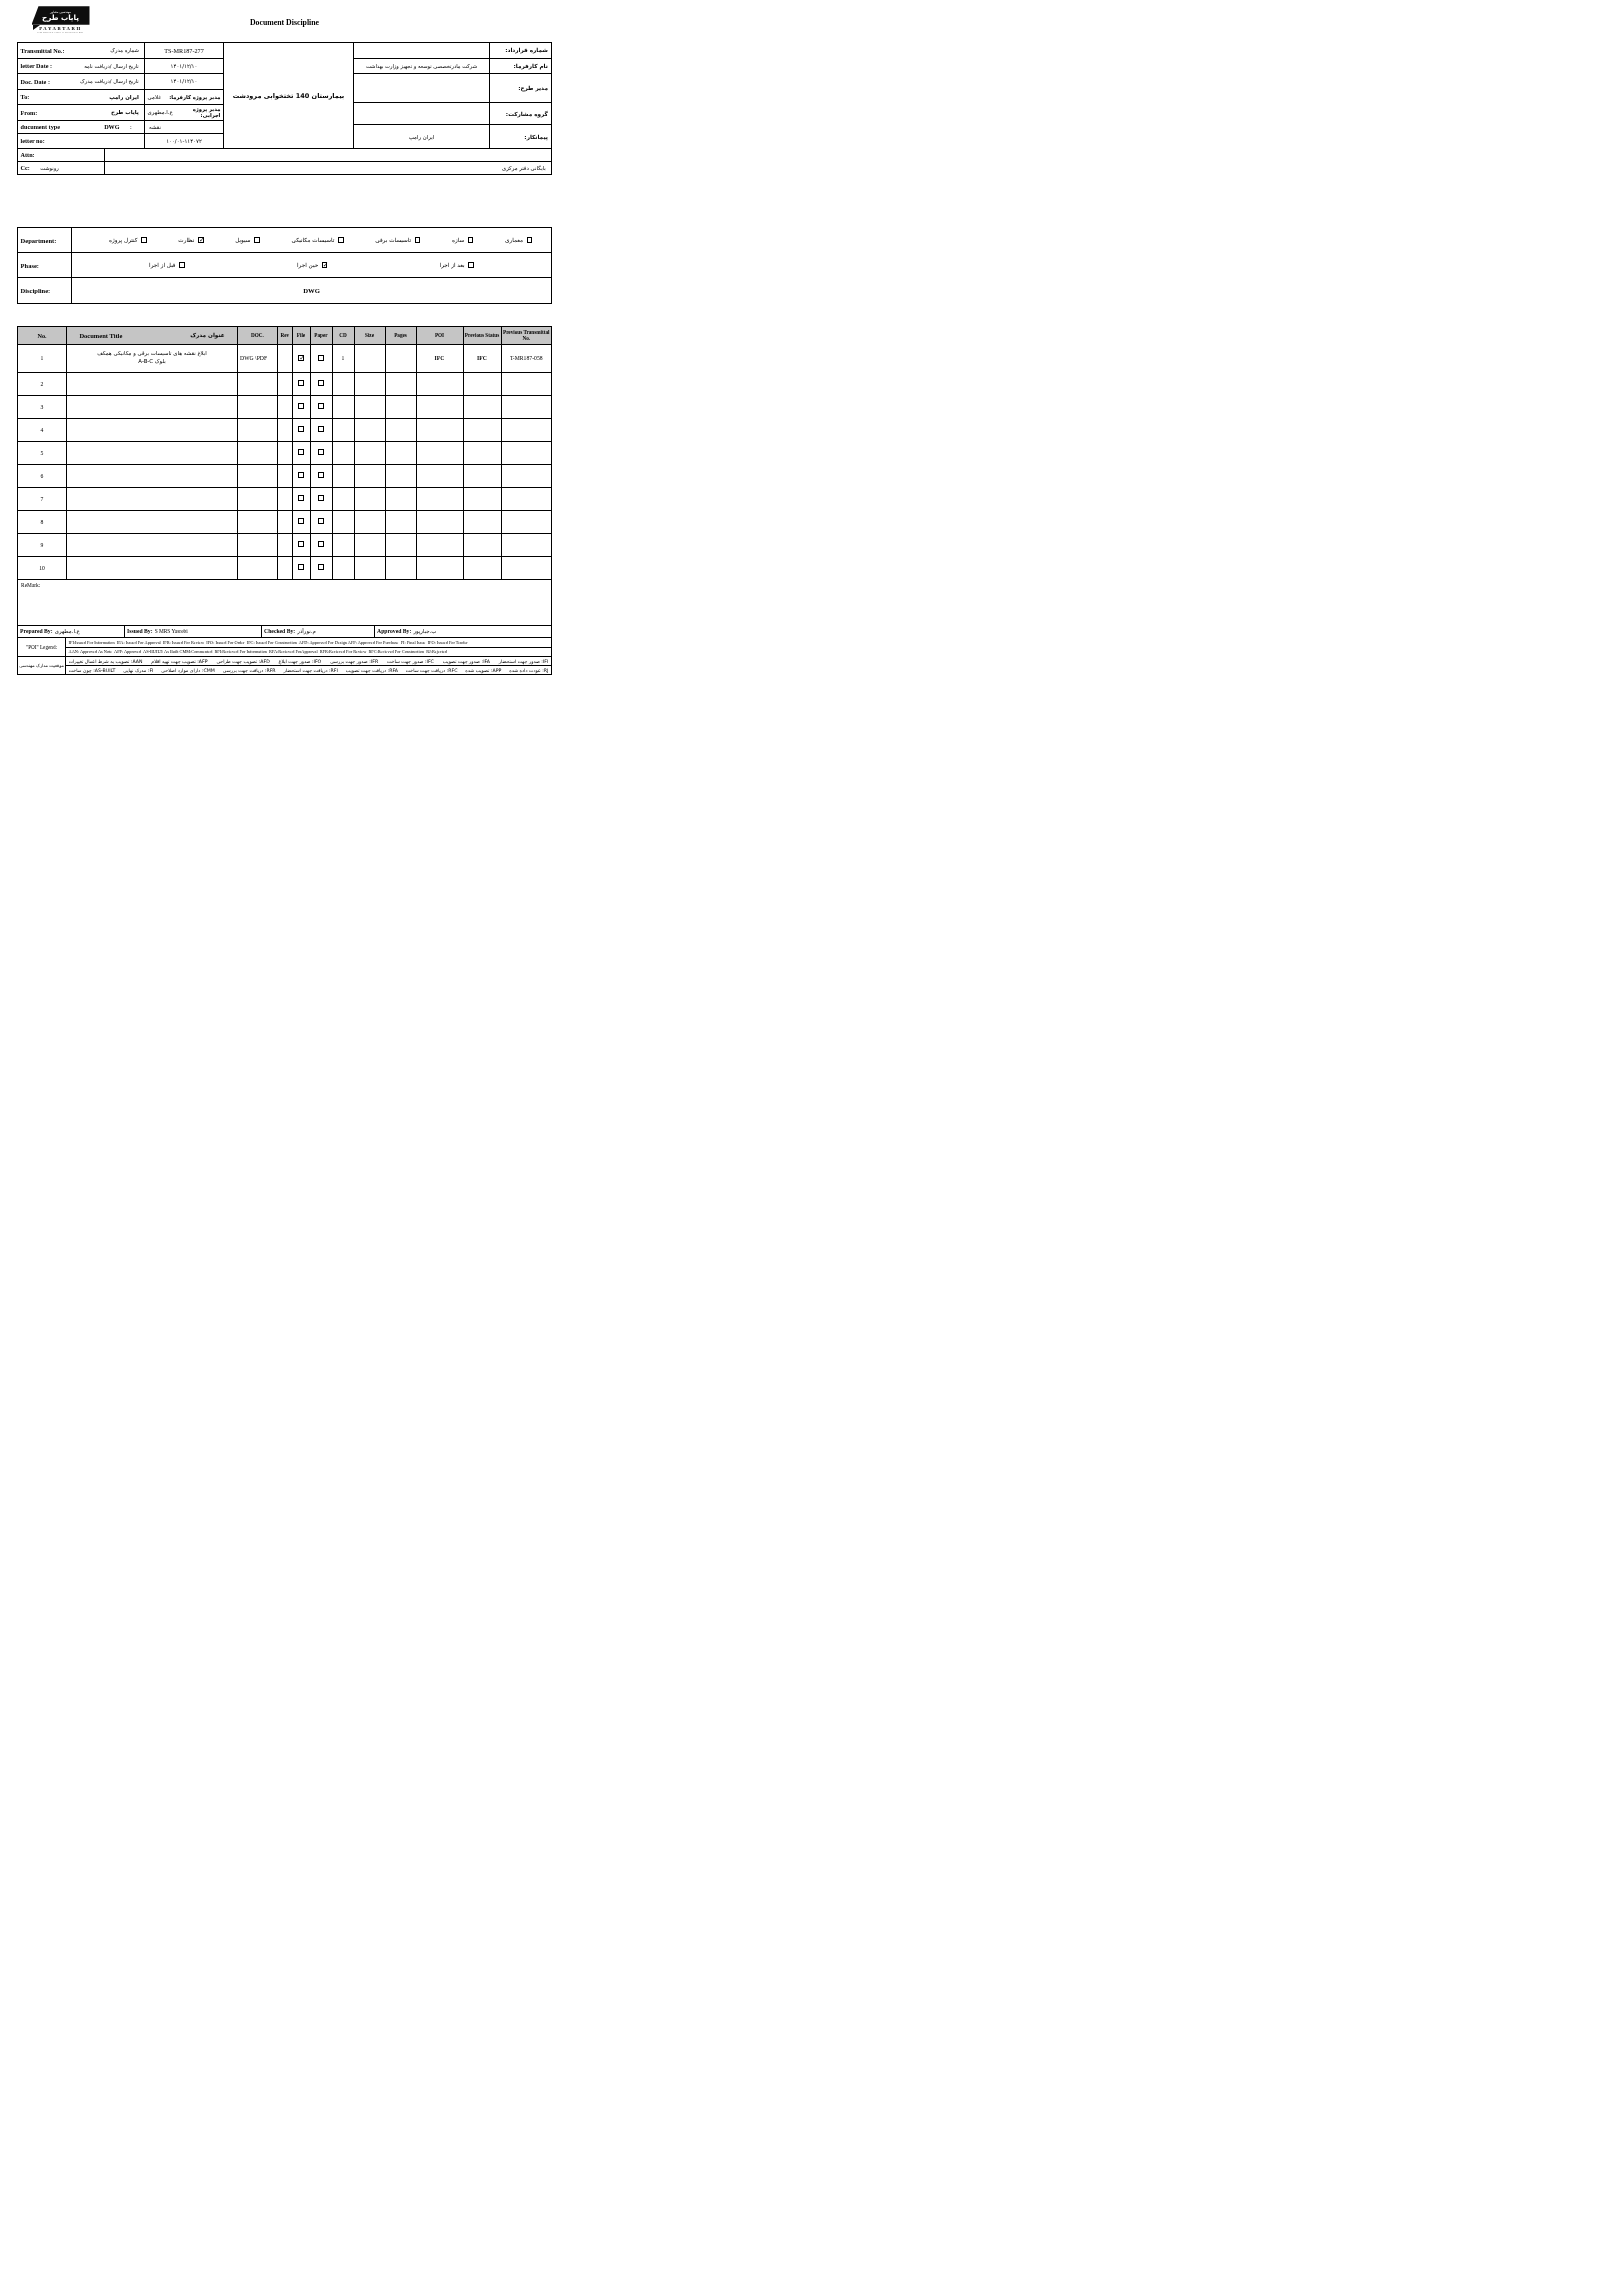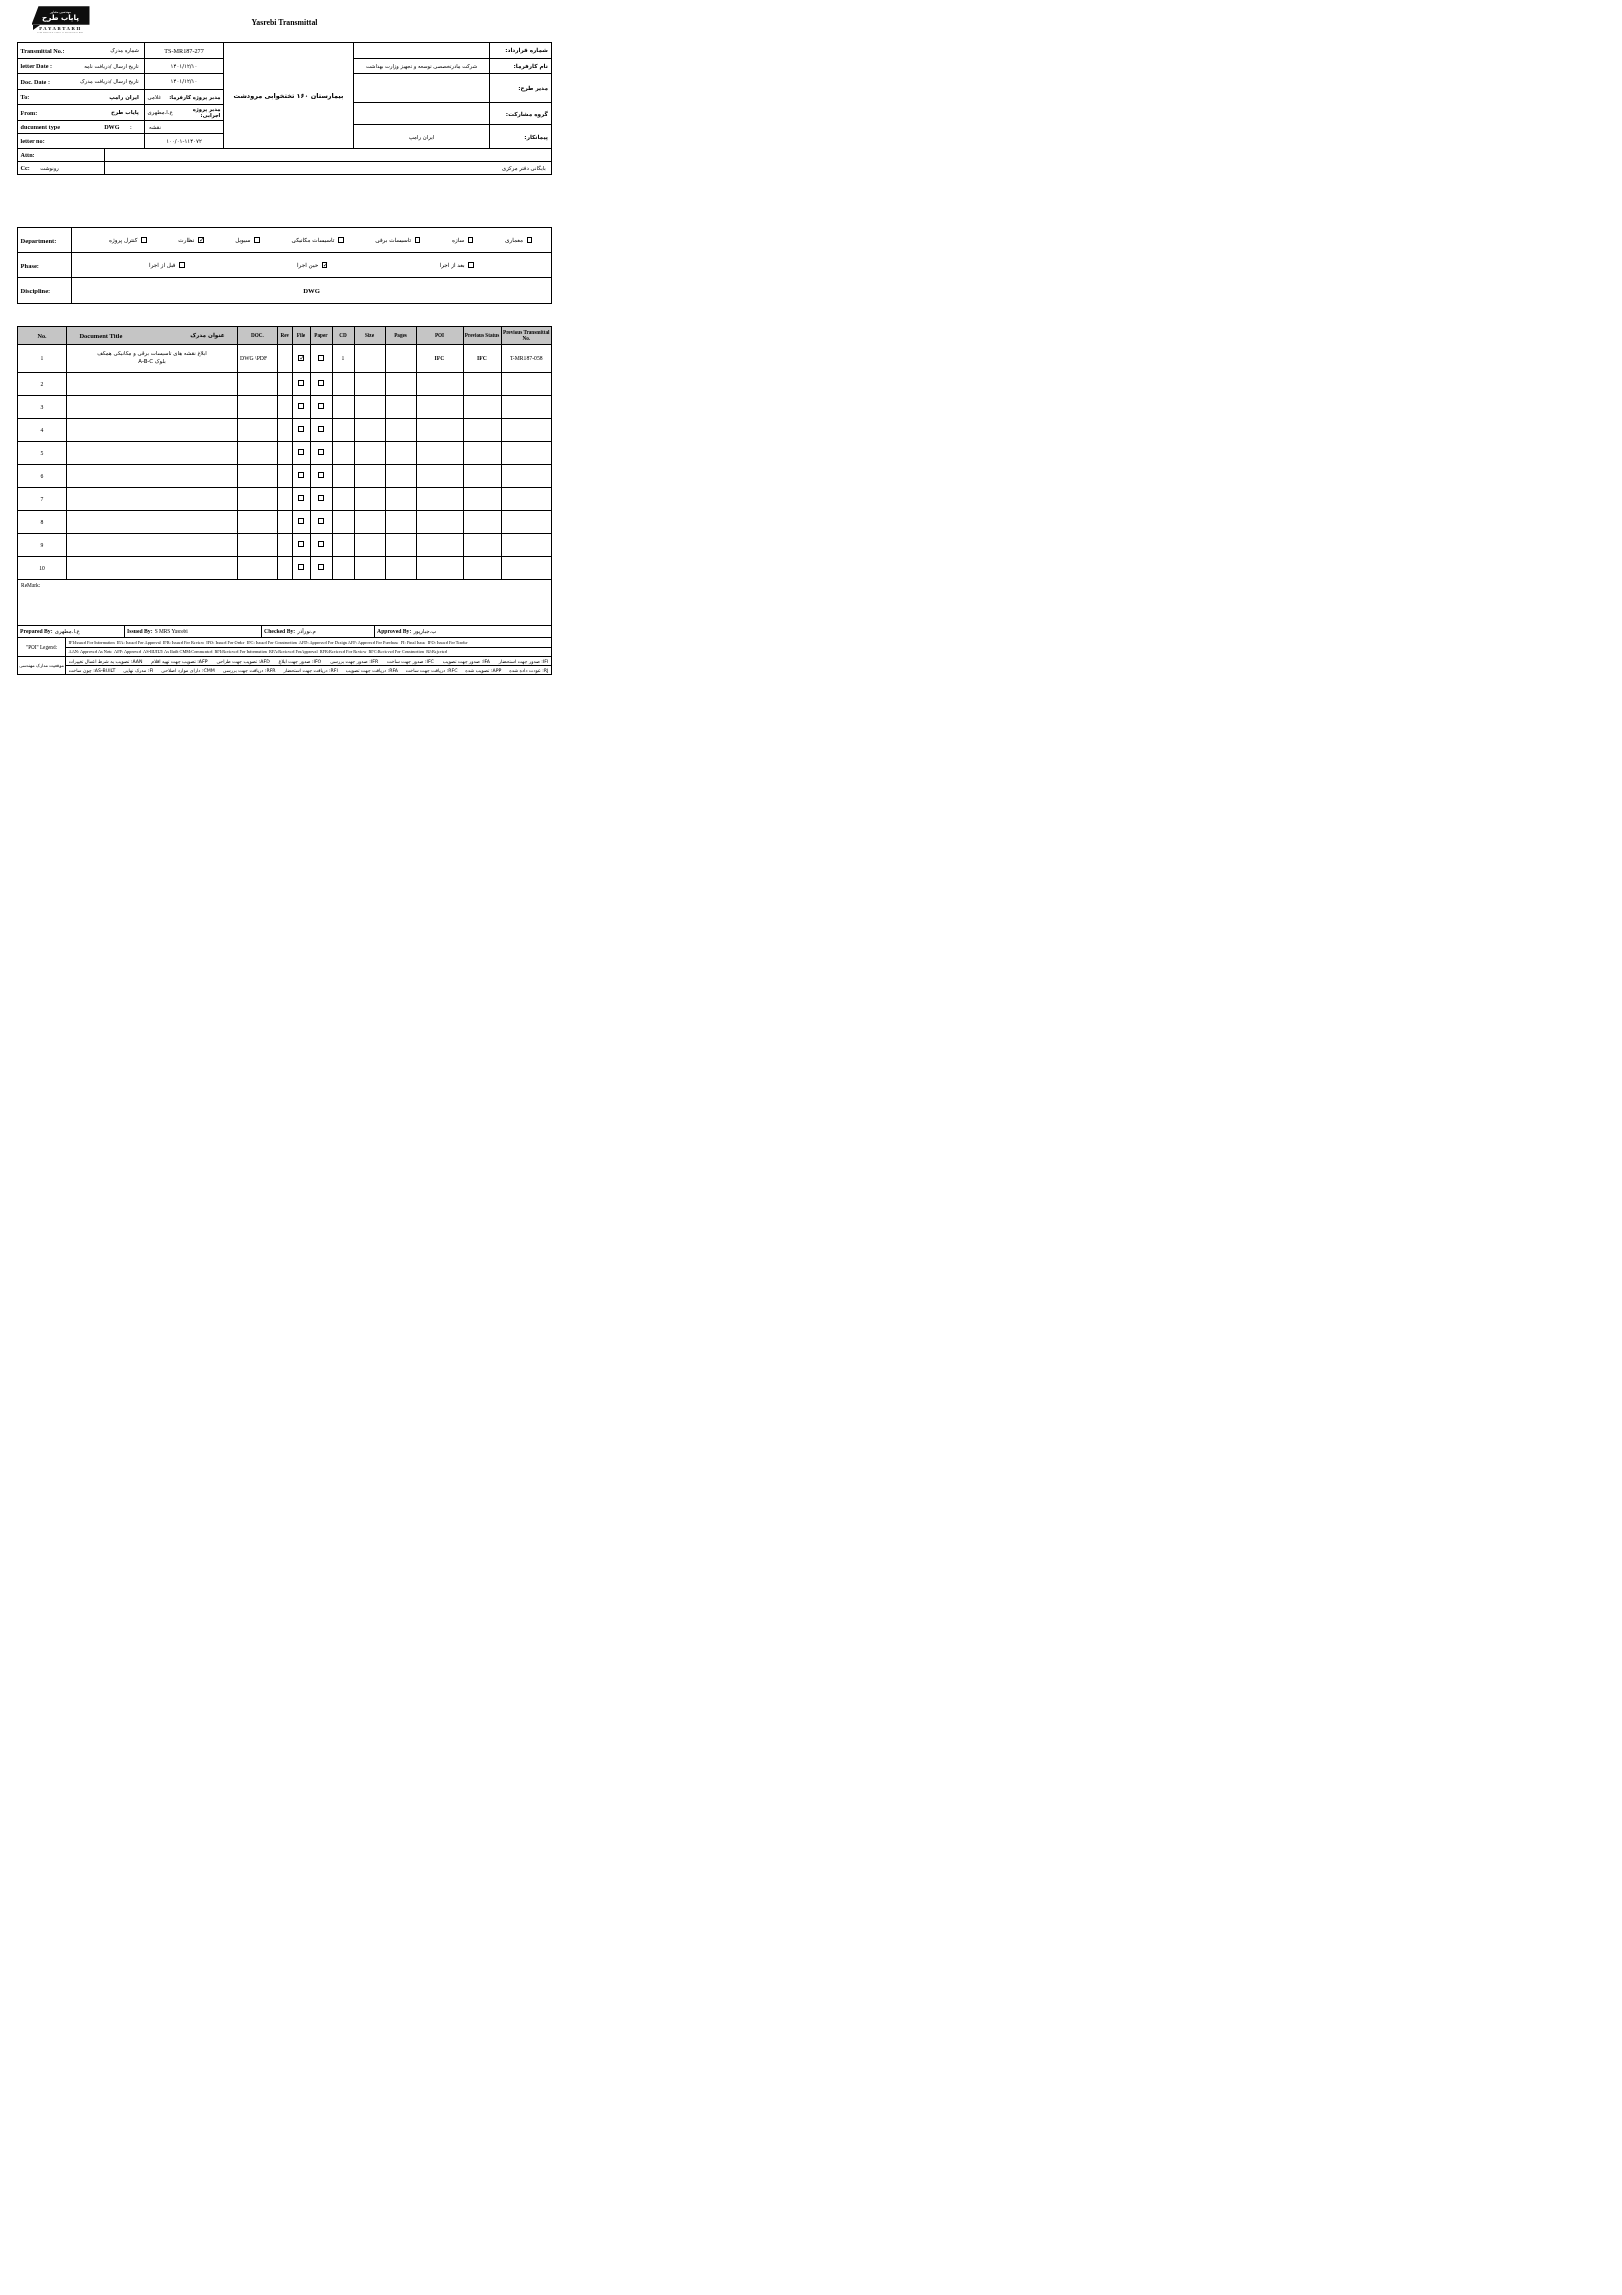--- a/index.html
+++ b/index.html
@@ -105,21 +105,21 @@
   <div class="header">
     <div class="logo">
       <div class="logo-black">
         <div class="logo-tagline fa" dir="rtl">مهندسین مشاور</div>
         <div class="logo-name fa" dir="rtl">پایاب طرح</div>
       </div>
       <div class="logo-tri"></div>
       <div class="logo-en">PAYABTARH</div>
       <div class="logo-sub">CONSULTING ENGINEERS</div>
     </div>
-    <div class="doc-title">Yasrebi Transmittal</div>
+    <div class="doc-title">Document Discipline</div>
   </div>
 
   <div class="tt">
     <div class="tt-main">
       <div class="tt-left">
         <div class="row">
           <div class="c lbl2">
             <span class="en-lbl">Transmittal No.:</span>
             <span class="fa fa-lbl" dir="rtl">شماره مدرک</span>
           </div>
@@ -180,21 +180,21 @@
             <span class="en-lbl">letter no:</span>
             <span></span>
           </div>
           <div class="c val">
               <span class="fa fa-val" dir="rtl">۱۰۰/۰۱-۱۱۴۰۷۲</span>
             </div>
         </div>
       </div>
 
       <div class="tt-mid">
-        <div class="proj fa" dir="rtl">بیمارستان ۱۶۰ تختخوابی مرودشت</div>
+        <div class="proj fa" dir="rtl">بیمارستان 140 تختخوابی مرودشت</div>
       </div>
 
       <div class="tt-right">
         <div class="rrow" style="height:15.5px">
           <div class="rval"></div>
           <div class="rlbl fa">شماره قرارداد:</div>
         </div>
         <div class="rrow" style="height:15.5px">
           <div class="rval">
               <span class="fa" dir="rtl" style="font-size:5.2px">شرکت مادرتخصصی توسعه و تجهیز وزارت بهداشت</span>

